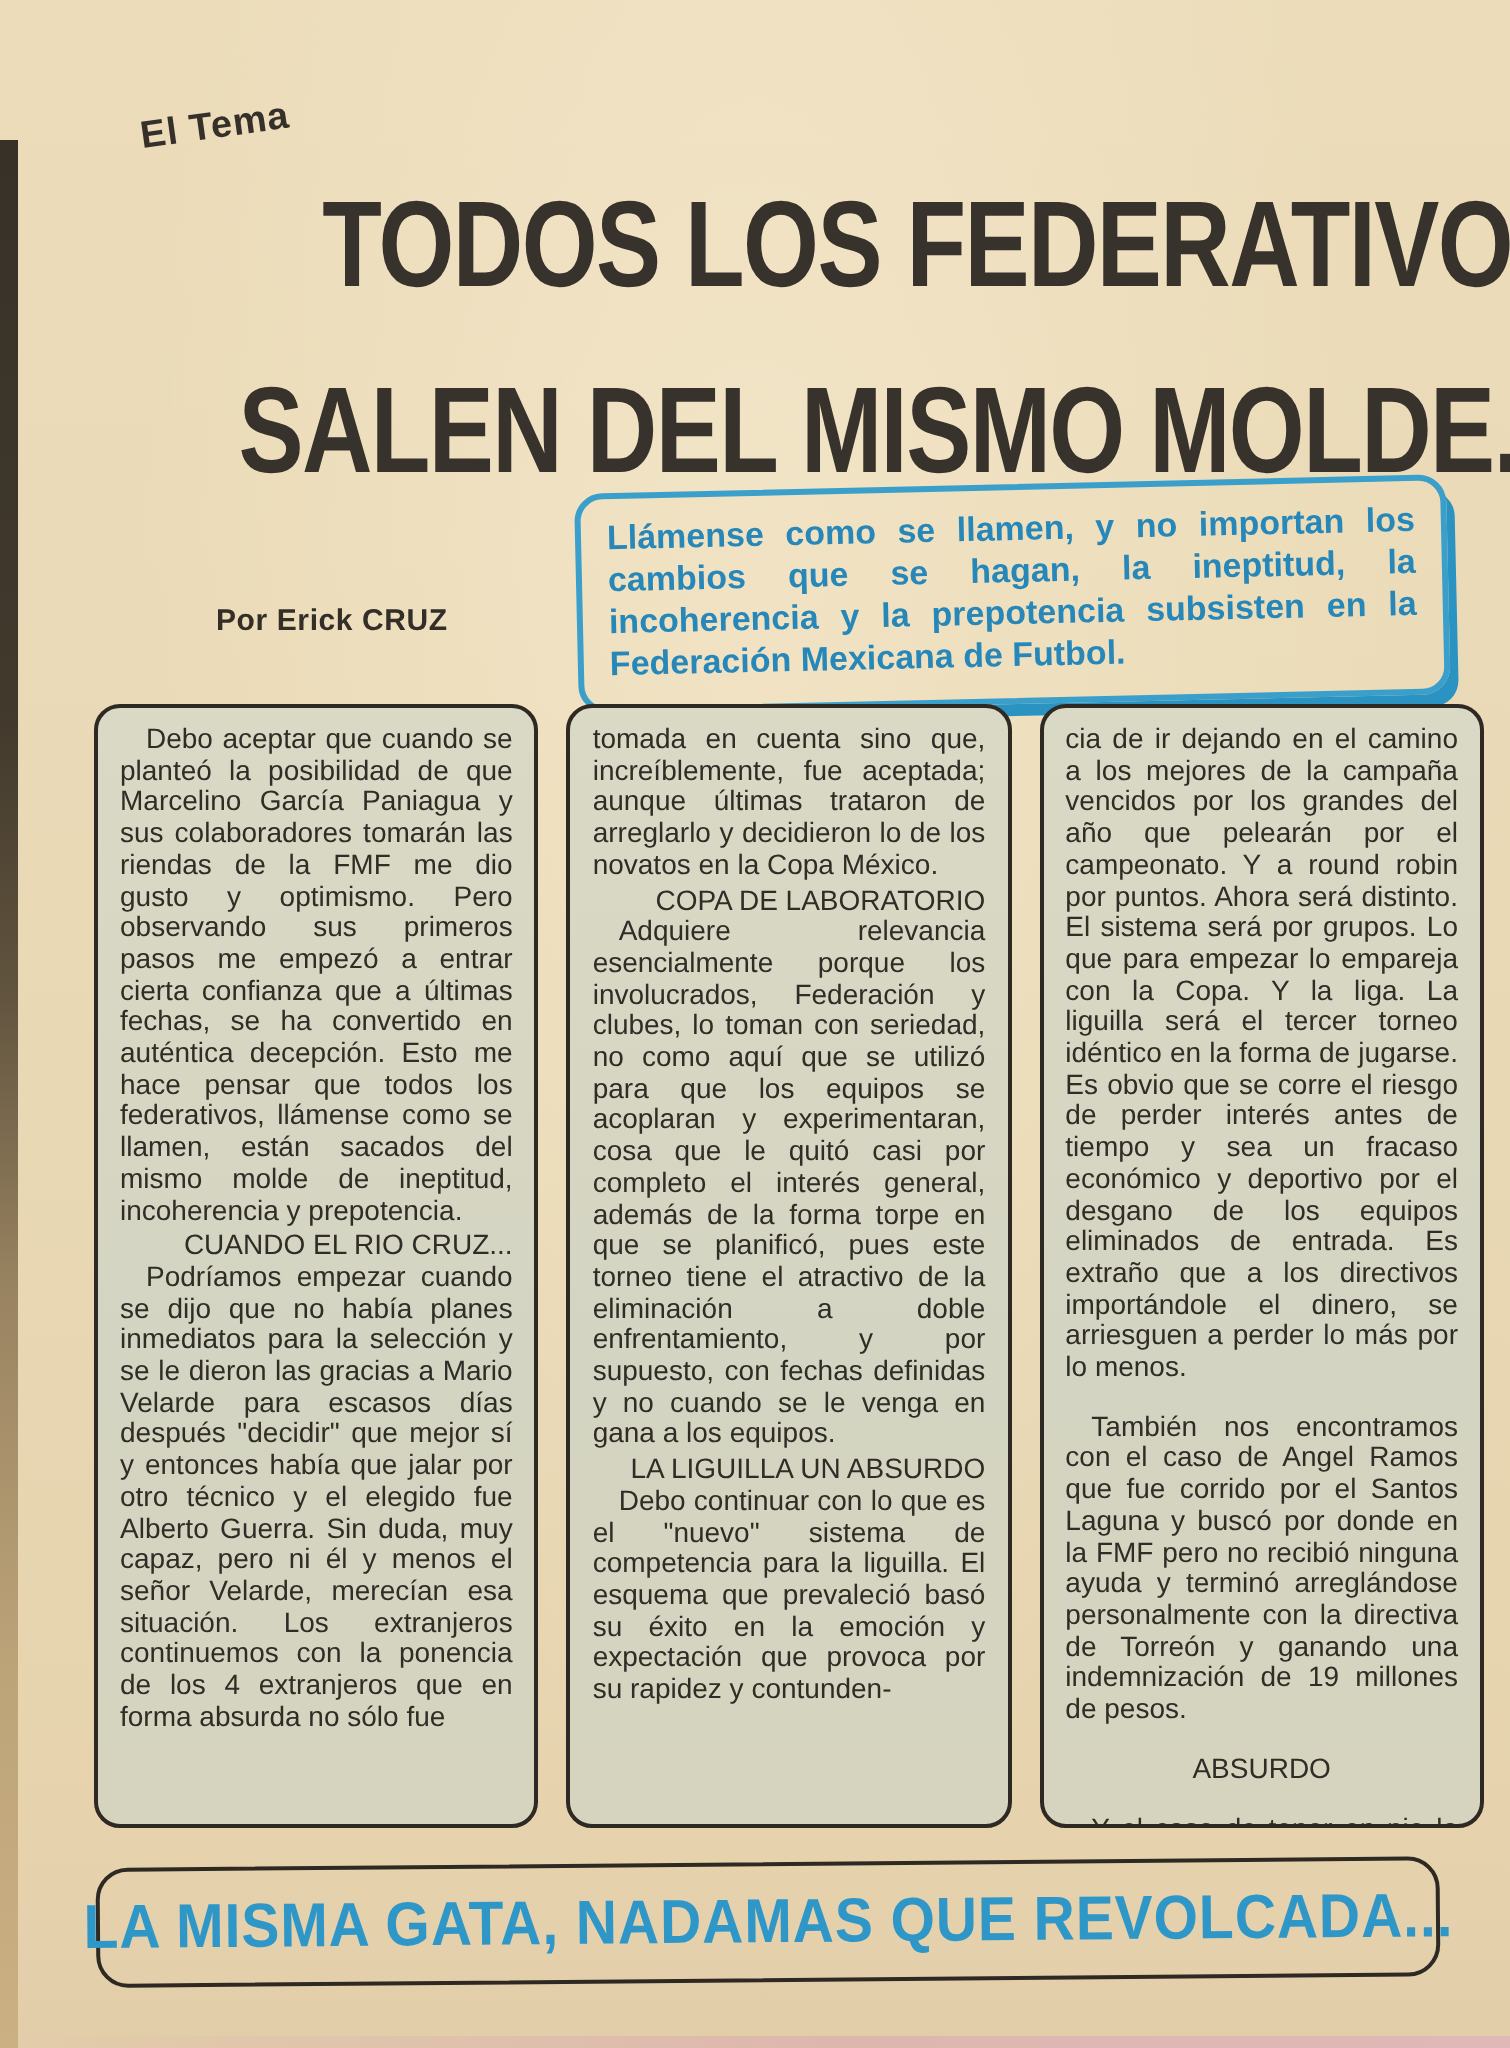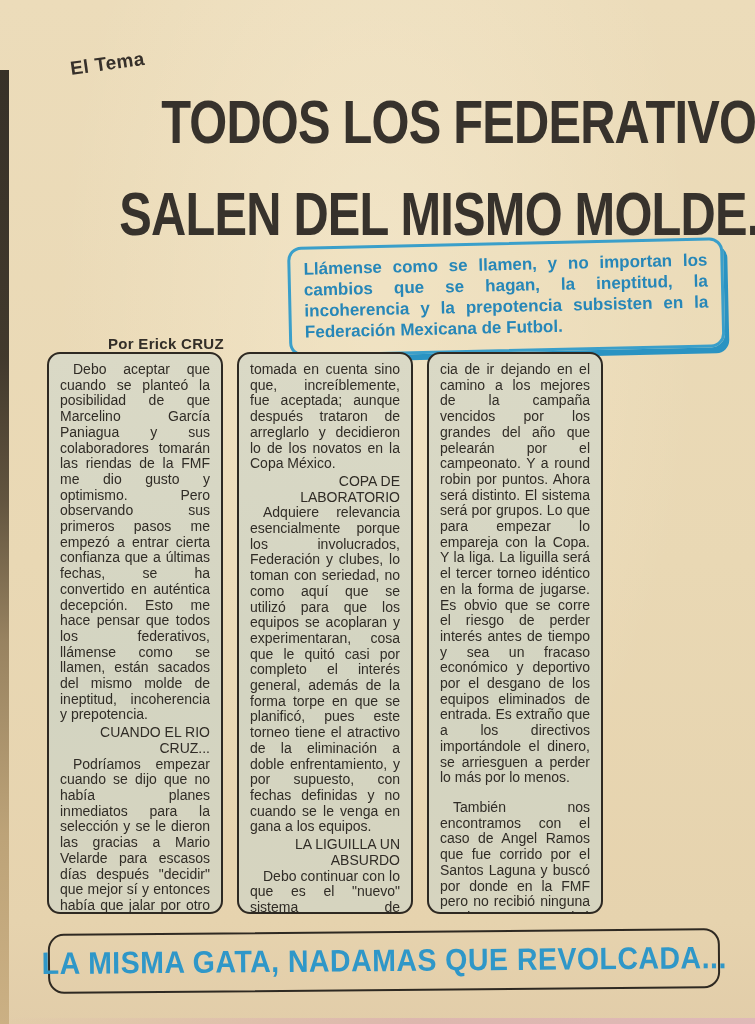--- a/index.html
+++ b/index.html
@@ -42,25 +42,25 @@
     position:absolute;left:287px;top:247px;width:404px;
     border:3px solid #3a9fca;border-radius:14px;
     padding:9px 13px 11px 13px;
     transform:rotate(-1.3deg);transform-origin:left top;
     box-shadow:5px 7px 0 -1px #2a93c2;
     background:rgba(238,223,190,.35);
     color:#2787b8;font-weight:bold;font-size:17px;line-height:21px;
     text-align:justify;
   }
   .byline{
-    position:absolute;left:108px;top:335px;
+    position:absolute;left:108px;top:302px;
     font-size:15px;font-weight:bold;color:#332e28;letter-spacing:.3px;
   }
   .columns{
-    position:absolute;left:47px;top:352px;width:556px;height:562px;
+    position:absolute;left:47px;top:352px;width:695px;height:562px;
     display:flex;gap:14px;
   }
   .col{
     flex:1 1 0;height:562px;box-sizing:border-box;
     border:2px solid #2e2922;border-radius:13px;
     background:linear-gradient(180deg,#dad9c6 0%,#d3d4c1 60%,#d6d4bf 100%);
     padding:8px 11px;overflow:hidden;
     color:#302c26;font-size:14px;line-height:15.7px;
     text-align:justify;
   }
@@ -103,21 +103,21 @@
 
   <div class="byline">Por Erick CRUZ</div>
 
   <div class="columns">
     <div class="col">
         <div class="blk p">Debo aceptar que cuando se planteó la posibilidad de que Marcelino García Paniagua y sus colaboradores tomarán las riendas de la FMF me dio gusto y optimismo. Pero observando sus primeros pasos me empezó a entrar cierta confianza que a últimas fechas, se ha convertido en auténtica decepción. Esto me hace pensar que todos los federativos, llámense como se llamen, están sacados del mismo molde de ineptitud, incoherencia y prepotencia.</div>
         <div class="blk h">CUANDO EL RIO CRUZ...</div>
         <div class="blk p">Podríamos empezar cuando se dijo que no había planes inmediatos para la selección y se le dieron las gracias a Mario Velarde para escasos días después "decidir" que mejor sí y entonces había que jalar por otro técnico y el elegido fue Alberto Guerra. Sin duda, muy capaz, pero ni él y menos el señor Velarde, merecían esa situación. Los extranjeros continuemos con la ponencia de los 4 extranjeros que en forma absurda no sólo fue</div>
       </div>
     <div class="col">
-        <div class="blk cont">tomada en cuenta sino que, increíblemente, fue aceptada; aunque después trataron de arreglarlo y decidieron lo de los novatos en la Copa México.</div>
+        <div class="blk cont">tomada en cuenta sino que, increíblemente, fue aceptada; aunque últimas trataron de arreglarlo y decidieron lo de los novatos en la Copa México.</div>
         <div class="blk h">COPA DE LABORATORIO</div>
         <div class="blk p">Adquiere relevancia esencialmente porque los involucrados, Federación y clubes, lo toman con seriedad, no como aquí que se utilizó para que los equipos se acoplaran y experimentaran, cosa que le quitó casi por completo el interés general, además de la forma torpe en que se planificó, pues este torneo tiene el atractivo de la eliminación a doble enfrentamiento, y por supuesto, con fechas definidas y no cuando se le venga en gana a los equipos.</div>
         <div class="blk h">LA LIGUILLA UN ABSURDO</div>
         <div class="blk p">Debo continuar con lo que es el "nuevo" sistema de competencia para la liguilla. El esquema que prevaleció basó su éxito en la emoción y expectación que provoca por su rapidez y contunden-</div>
       </div>
     <div class="col">
         <div class="blk cont">cia de ir dejando en el camino a los mejores de la campaña vencidos por los grandes del año que pelearán por el campeonato. Y a round robin por puntos. Ahora será distinto. El sistema será por grupos. Lo que para empezar lo empareja con la Copa. Y la liga. La liguilla será el tercer torneo idéntico en la forma de jugarse. Es obvio que se corre el riesgo de perder interés antes de tiempo y sea un fracaso económico y deportivo por el desgano de los equipos eliminados de entrada. Es extraño que a los directivos importándole el dinero, se arriesguen a perder lo más por lo menos.</div>
         <div class="blk p-space">También nos encontramos con el caso de Angel Ramos que fue corrido por el Santos Laguna y buscó por donde en la FMF pero no recibió ninguna ayuda y terminó arreglándose personalmente con la directiva de Torreón y ganando una indemnización de 19 millones de pesos.</div>
         <div class="blk h-space">ABSURDO</div>
         <div class="blk p-space">Y el caso de tener en pie la Selección Nacional es una necedad que ya no se puede excusar, diciendo que se debe dinero porque eso ya se saldó. Ahora nada más se hará el ridículo</div>

